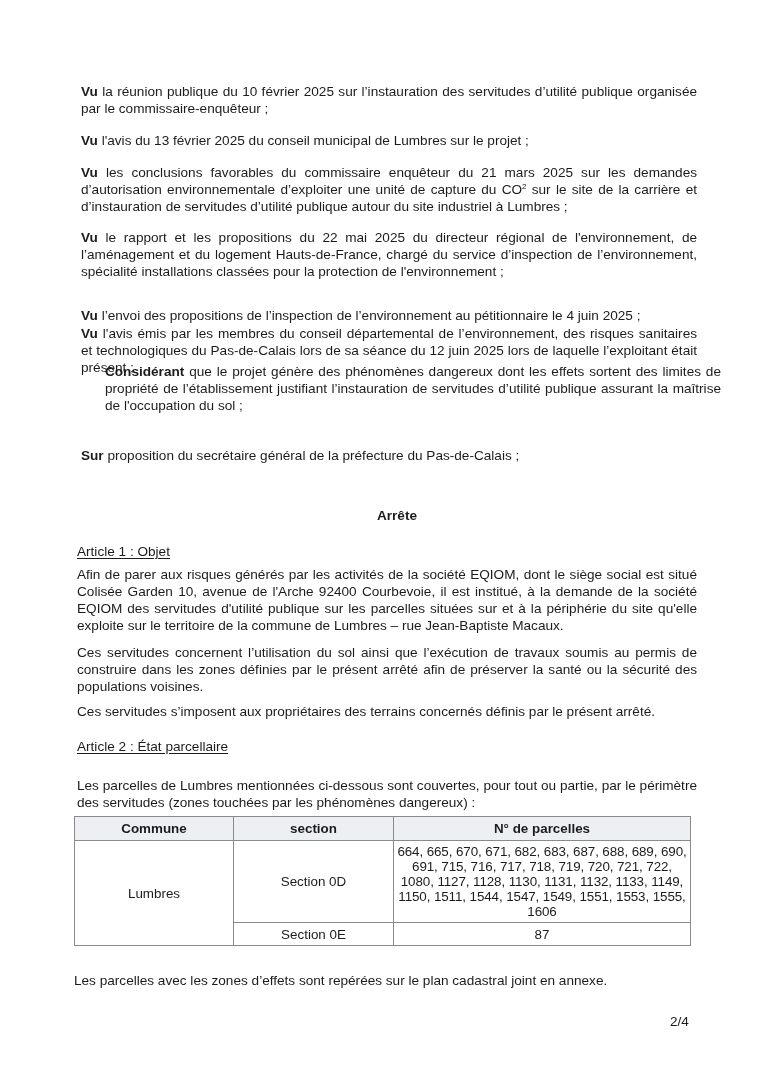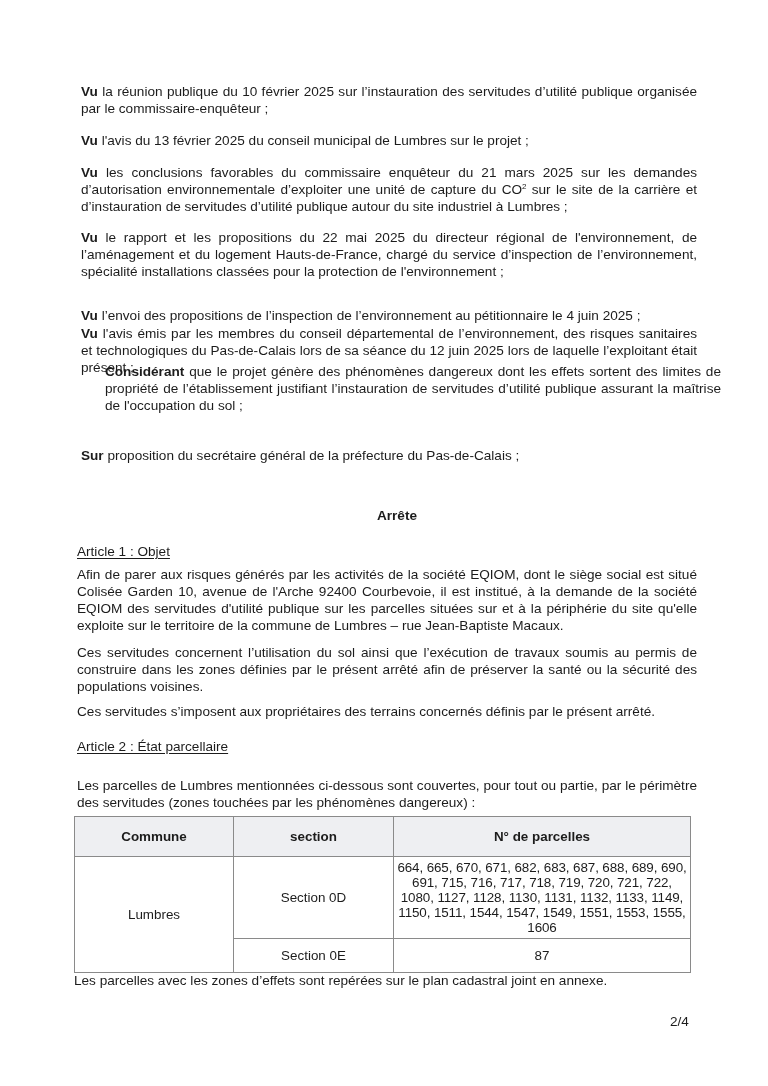--- a/index.html
+++ b/index.html
@@ -22,21 +22,21 @@
     position: absolute; left: 0; width: 768px; top: 494px;
     text-align: center; font-weight: bold; margin: 13px;
   }
   sup { font-size: 8px; vertical-align: 5px; line-height: 0; }
   table.parcels {
     position: absolute; left: 74px; top: 816px; width: 617px;
     border-collapse: collapse; font-size: 13.4px;
   }
   table.parcels td, table.parcels th {
     border: 1px solid #8a8a8a; text-align: center; vertical-align: middle;
-    padding: 8px 4px;
+    padding: 0 4px;
   }
   table.parcels th {
     background: #eeeff2; font-weight: bold; height: 23px; font-size: 13.4px;
   }
   .c1 { width: 150px; }
   .c2 { width: 151px; }
   .parcel-list { line-height: 15px; padding: 3px 2px !important; letter-spacing: -0.1px; }
   .row1 { height: 70px; }
   .row2 { height: 23px; }
   .footer-note { position: absolute; left: 74px; top: 972px; margin: 0; }

